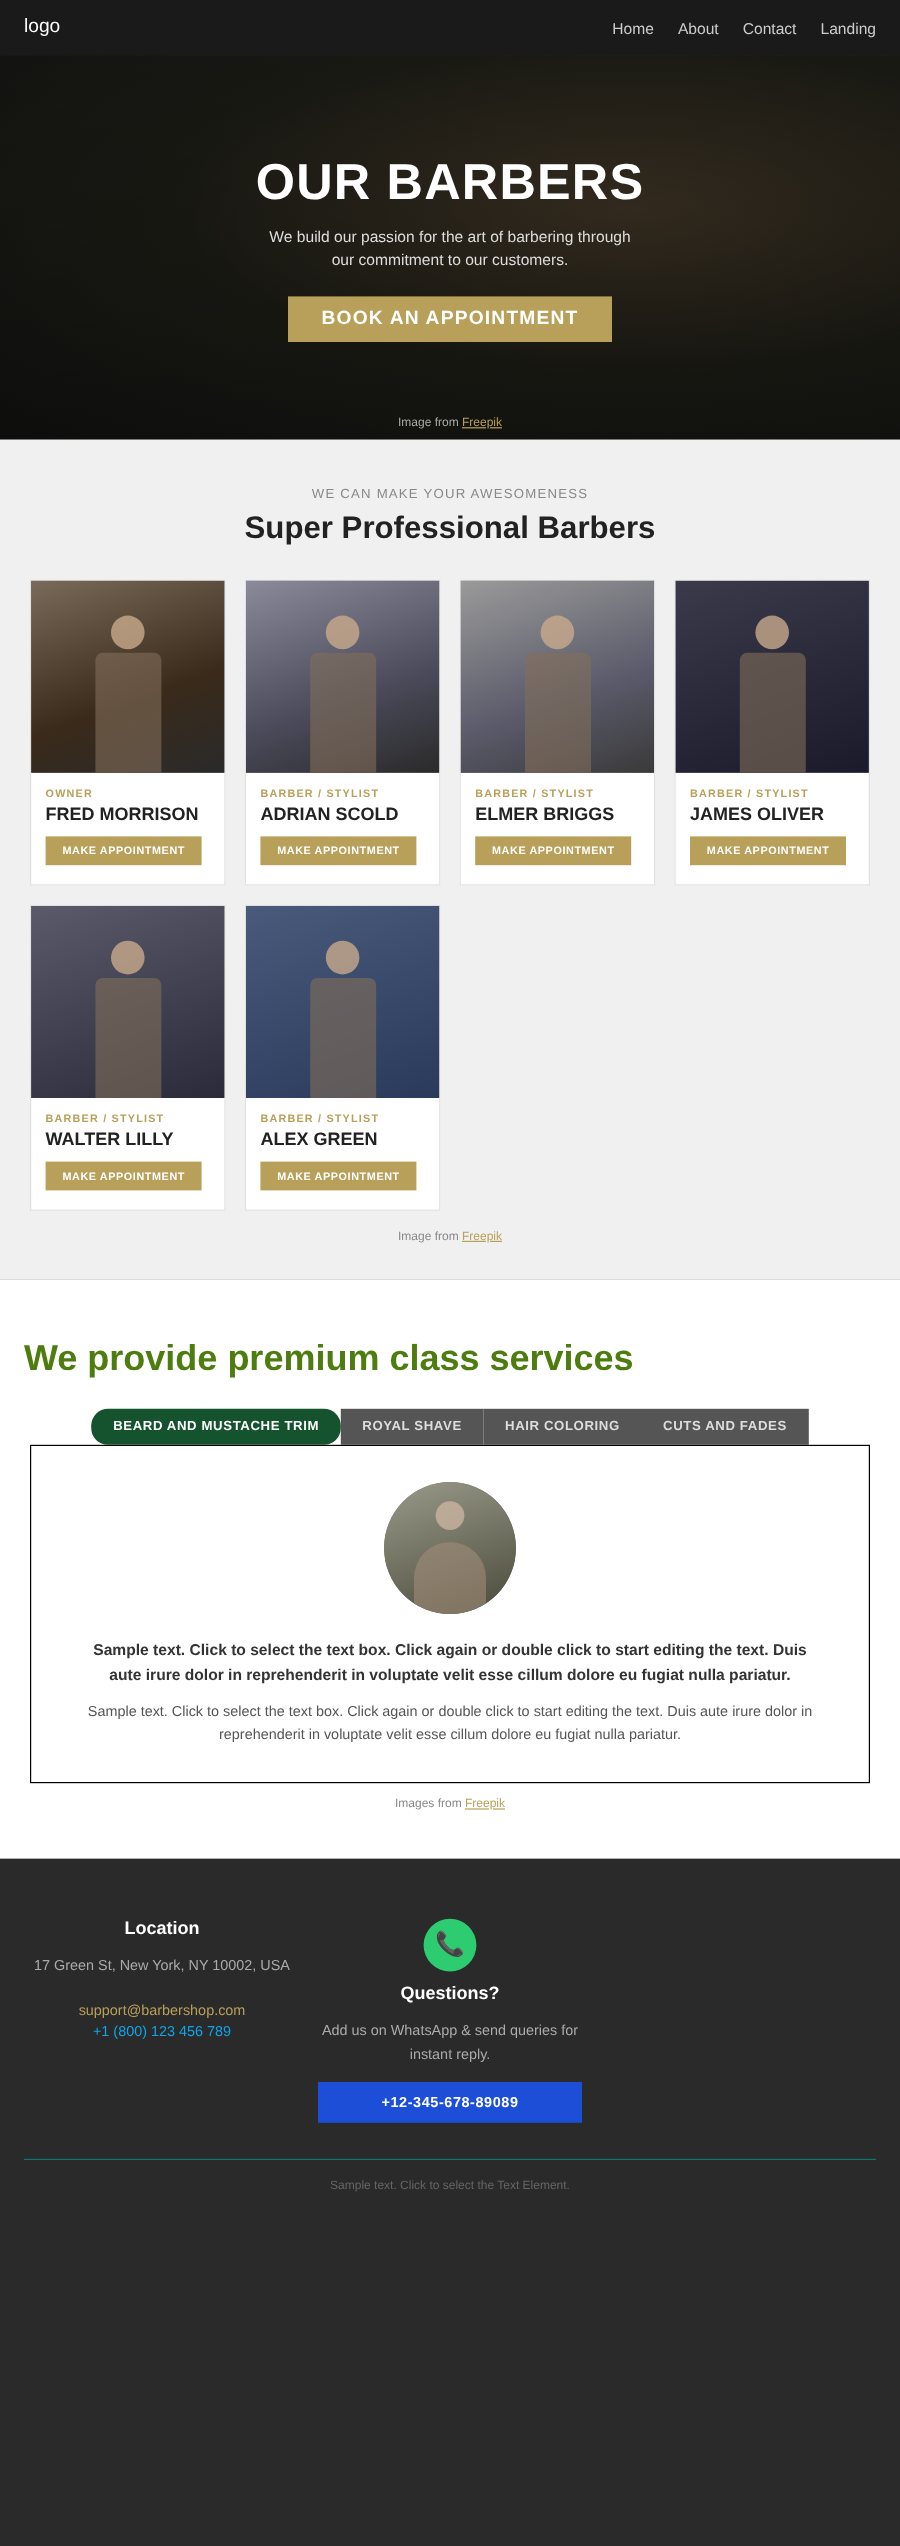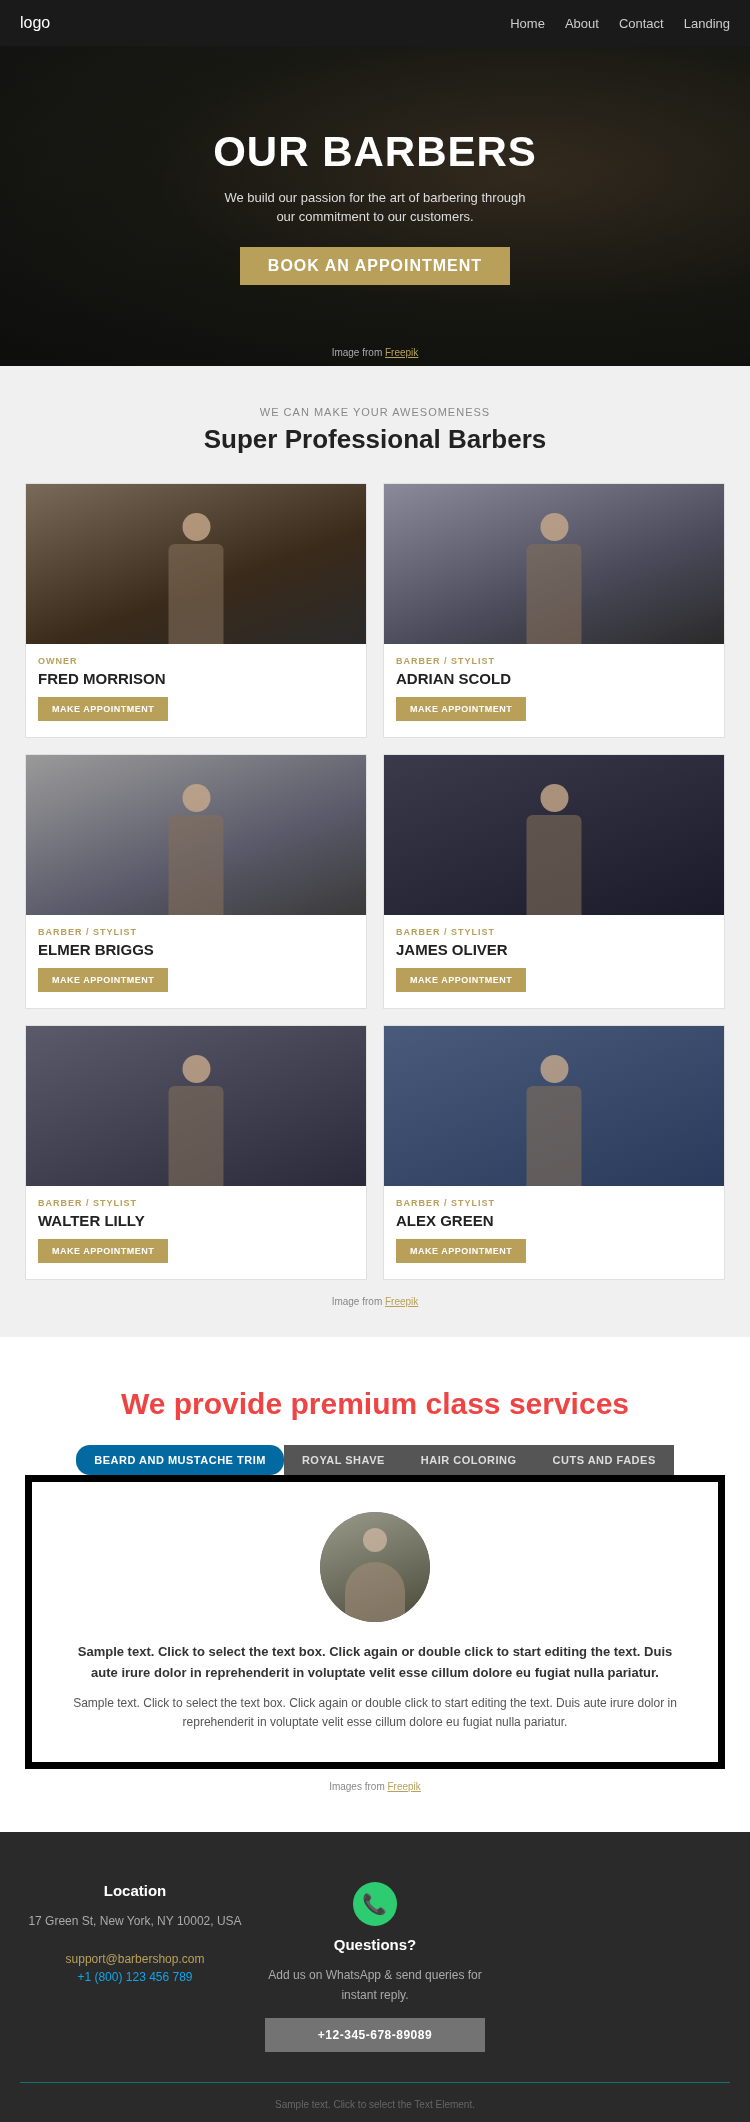--- a/index.html
+++ b/index.html
@@ -53,21 +53,21 @@
       cursor: pointer;
       text-transform: uppercase;
     }
     .hero-credit { position: absolute; bottom: 8px; font-size: 10px; color: #aaa; z-index: 2; }
     .hero-credit a { color: #b8a05a; }
 
     
     .barbers-section { background: #f0f0f0; padding: 40px 20px 20px; color: #333; }
     .section-subtitle { text-align: center; font-size: 11px; color: #888; letter-spacing: 1px; text-transform: uppercase; margin-bottom: 6px; }
     .section-title { text-align: center; font-size: 26px; font-weight: 900; color: #222; margin-bottom: 28px; }
-    .barbers-grid { display: grid; grid-template-columns: repeat(2, 1fr); gap: 16px; max-width: 700px; margin: 0 auto; }
+    .barbers-grid { display: grid; grid-template-columns: repeat(4, 1fr); gap: 16px; max-width: 700px; margin: 0 auto; }
     .barber-card {
       background: #fff;
       border: 1px solid #e0e0e0;
       padding: 0 0 16px 0;
       text-align: left;
     }
     .barber-photo {
       width: 100%;
       height: 160px;
       background: #555;
@@ -102,36 +102,36 @@
       letter-spacing: 0.5px;
       cursor: pointer;
       margin: 0 12px;
       text-transform: uppercase;
     }
     .barbers-credit { text-align: center; font-size: 10px; color: #888; margin-top: 16px; padding-bottom: 10px; }
     .barbers-credit a { color: #b8a05a; }
 
     
     .services-section { background: #fff; padding: 50px 20px 40px; color: #333; }
-    .services-title { text-align: center; font-size: 30px; font-weight: 900; color: #ef4444; margin-bottom: 24px; }
+    .services-title { text-align: left; font-size: 30px; font-weight: 900; color: #4d7c0f; margin-bottom: 24px; }
     .services-tabs { display: flex; gap: 0; margin-bottom: 0; justify-content: center; }
     .tab-btn {
       padding: 9px 18px;
       font-size: 11px;
       font-weight: bold;
       letter-spacing: 0.5px;
       text-transform: uppercase;
       cursor: pointer;
       border: none;
     }
-    .tab-btn.active { background: #0369a1; color: #fff; border-radius: 14px; }
+    .tab-btn.active { background: #14532d; color: #fff; border-radius: 14px; }
     .tab-btn.inactive { background: #555; color: #ddd; }
     .service-content {
       background: #fff;
-      border: 7px solid #000000;
+      border: 1px solid #000000;
       padding: 30px 40px;
       max-width: 700px;
       margin: 0 auto;
     }
     .service-img-wrap {
       display: flex; justify-content: center; margin-bottom: 20px;
     }
     .service-circle {
       width: 110px; height: 110px; border-radius: 50%;
       background: linear-gradient(160deg, #888 0%, #444 100%);
@@ -161,21 +161,21 @@
     .footer-col p { font-size: 12px; color: #aaa; line-height: 1.7; }
     .footer-col p strong { font-weight: bold; color: #fff; }
     .footer-col a { color: #b8a05a; font-size: 12px; text-decoration: none; }
     .footer-phone-icon {
       width: 44px; height: 44px; border-radius: 50%; background: #2ecc71;
       display: flex; align-items: center; justify-content: center;
       margin: 0 auto 10px;
       font-size: 20px;
     }
     .footer-cta-btn {
-      background: #737373;
+      background: #1d4ed8;
       color: #fff;
       border: none;
       padding: 10px 20px;
       font-size: 12px;
       font-weight: bold;
       cursor: pointer;
       width: 100%;
       margin-top: 12px;
       letter-spacing: 0.5px;
     }

